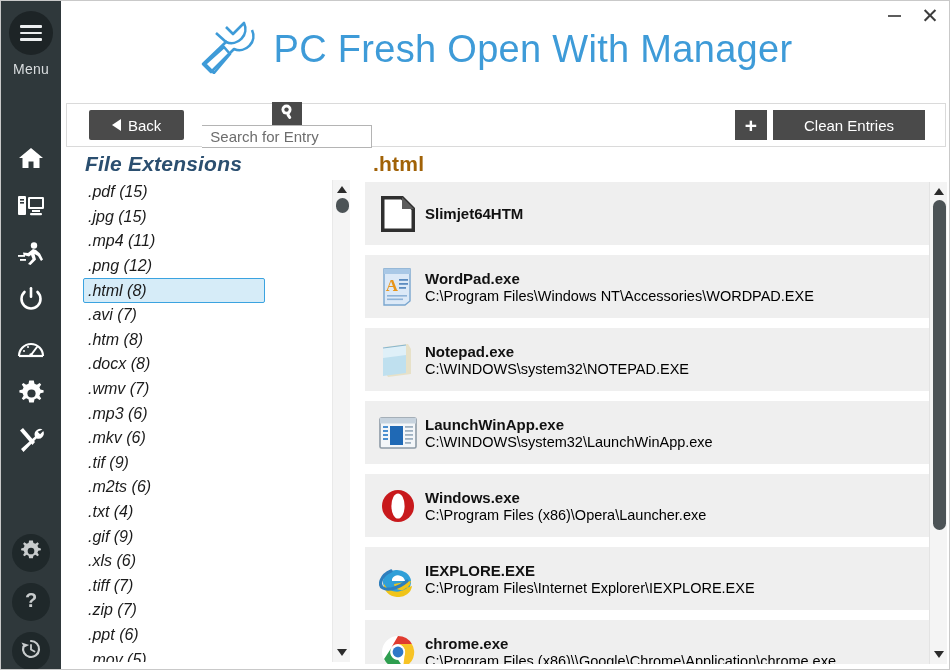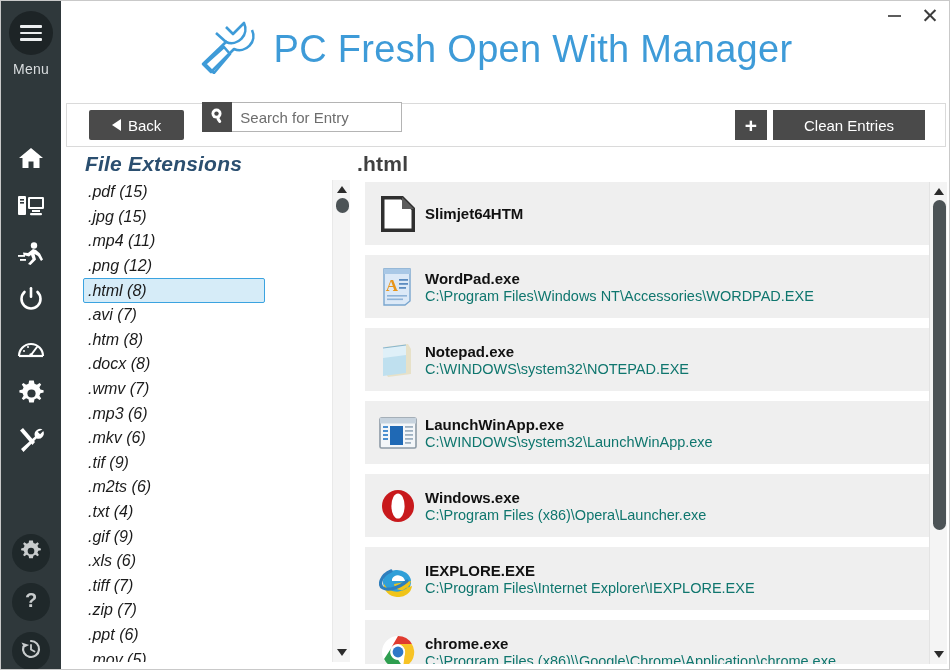--- a/index.html
+++ b/index.html
@@ -107,21 +107,21 @@
     font-size: 15px; cursor: pointer; padding: 0 23px;
     font-family: "Liberation Sans", sans-serif;
   }
   .tri-left {
     width: 0; height: 0;
     border-top: 6px solid transparent;
     border-bottom: 6px solid transparent;
     border-right: 9px solid #ffffff;
   }
   #search-wrap {
-    margin-left: 18px; display: flex; height: 46px;
+    margin-left: 18px; display: flex; align-items: center; height: 46px; flex-direction: column;
   }
   #search-icon-box {
     width: 30px; height: 30px; background: #4a4a4a;
     display: flex; align-items: center; justify-content: center;
     cursor: pointer;
   }
   #search-input {
     width: 170px; height: 30px;
     border: 1px solid #b4b4b4; border-left: none;
     outline: none; padding: 0 8px;
@@ -204,22 +204,22 @@
     background: #4c5356; border-radius: 7px;
     cursor: pointer;
   }
 
   
   #entry-panel {
     position: absolute; left: 296px; top: 55px;
     width: 590px; height: 512px;
   }
   #entry-heading {
-    font-size: 21px; font-weight: bold; color: #404040;
-    margin: 0 0 6px 0; letter-spacing: .2px;
+    font-size: 21px; font-weight: bold; color: #a16207;
+    margin: 0 0 6px 16px; letter-spacing: .2px;
   }
   #entry-list {
     position: relative;
     width: 590px; height: 482px;
     overflow: hidden;
     padding-left: 8px;
   }
   .entry-row {
     position: relative;
     width: 607px;
@@ -229,21 +229,21 @@
     display: flex; align-items: center;
     cursor: pointer;
   }
   .entry-icon {
     width: 54px; min-width: 54px; height: 63px;
     display: flex; align-items: center; justify-content: center;
     margin-left: 6px;
   }
   .entry-text { display: flex; flex-direction: column; justify-content: center; gap: 1px; }
   .entry-name { font-size: 15px; font-weight: bold; color: #111; }
-  .entry-path { font-size: 14.5px; color: #0f766e; }
+  .entry-path { font-size: 14.5px; color: #000000; }
   .del-btn {
     position: absolute; right: 22px; top: 0px;
     width: 17px; height: 17px;
     background: #c4261d;
     display: flex; align-items: center; justify-content: center;
     cursor: pointer;
   }
   .del-btn svg { display: block; }
 
   

